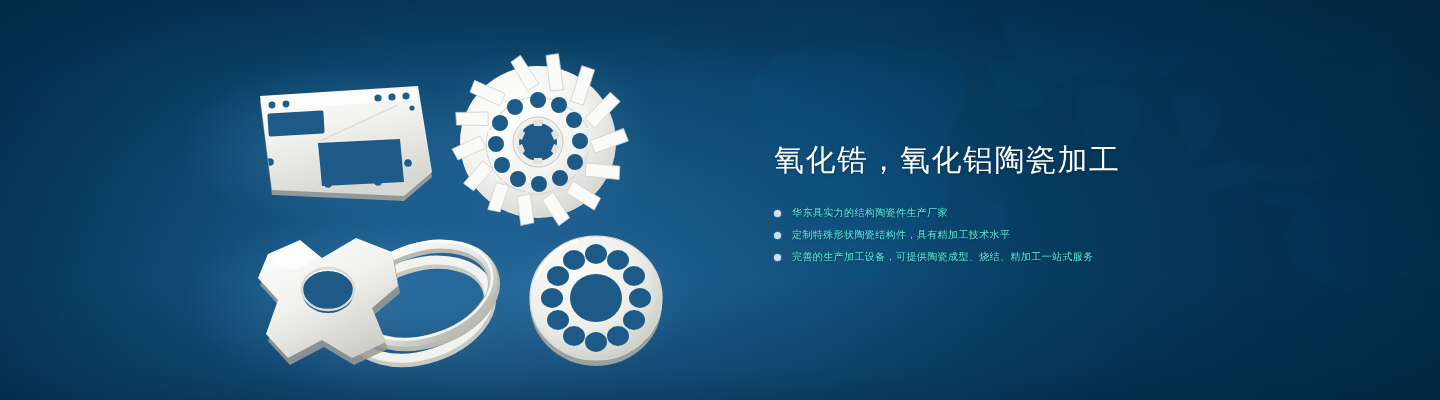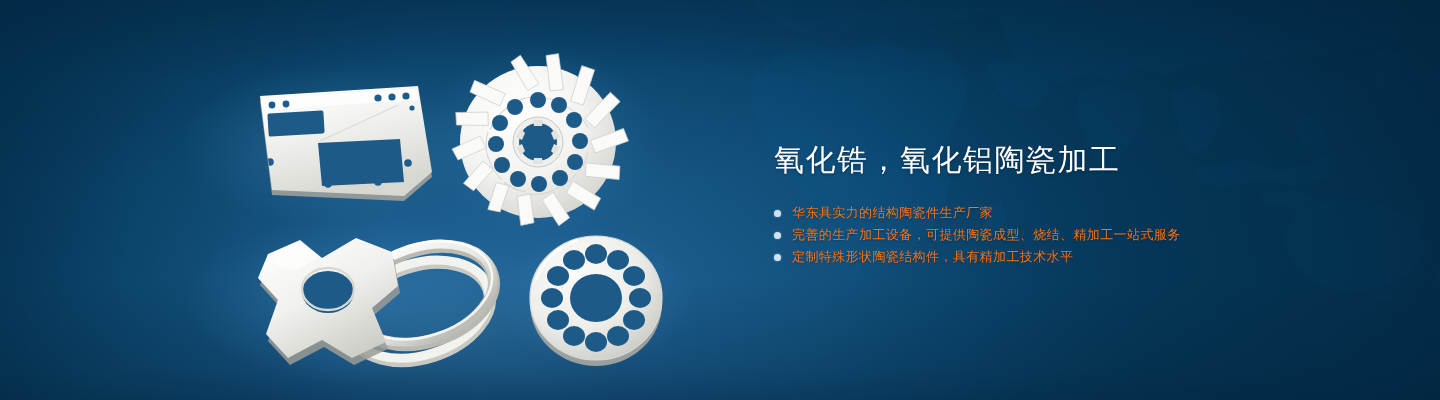--- a/index.html
+++ b/index.html
@@ -98,23 +98,23 @@
   .dot {
     width: 7px;
     height: 7px;
     border-radius: 50%;
     background: #cfe2f0;
     flex: 0 0 auto;
     margin-right: 11px;
     box-shadow: 0 0 2px rgba(200,225,245,0.6);
   }
   .btext {
-    font-size: 13px;
+    font-size: 10px;
     line-height: 22px;
-    color: #f97316;
+    color: #5eead4;
     letter-spacing: 0.4px;
     white-space: nowrap;
     text-shadow: 0 1px 2px rgba(0,20,40,0.4);
   }
 </style>
 </head>
 <body>
 
 <div id="banner">
 
@@ -392,22 +392,22 @@
 
   <div class="copy">
     <h1 class="title">氧化锆，氧化铝陶瓷加工</h1>
     <ul class="bullets">
       <li class="bullet">
         <span class="dot"></span>
         <span class="btext">华东具实力的结构陶瓷件生产厂家</span>
       </li>
       <li class="bullet">
         <span class="dot"></span>
-        <span class="btext">完善的生产加工设备，可提供陶瓷成型、烧结、精加工一站式服务</span>
+        <span class="btext">定制特殊形状陶瓷结构件，具有精加工技术水平</span>
       </li>
       <li class="bullet">
         <span class="dot"></span>
-        <span class="btext">定制特殊形状陶瓷结构件，具有精加工技术水平</span>
+        <span class="btext">完善的生产加工设备，可提供陶瓷成型、烧结、精加工一站式服务</span>
       </li>
     </ul>
   </div>
 
 </div>
 
 </body></html>

